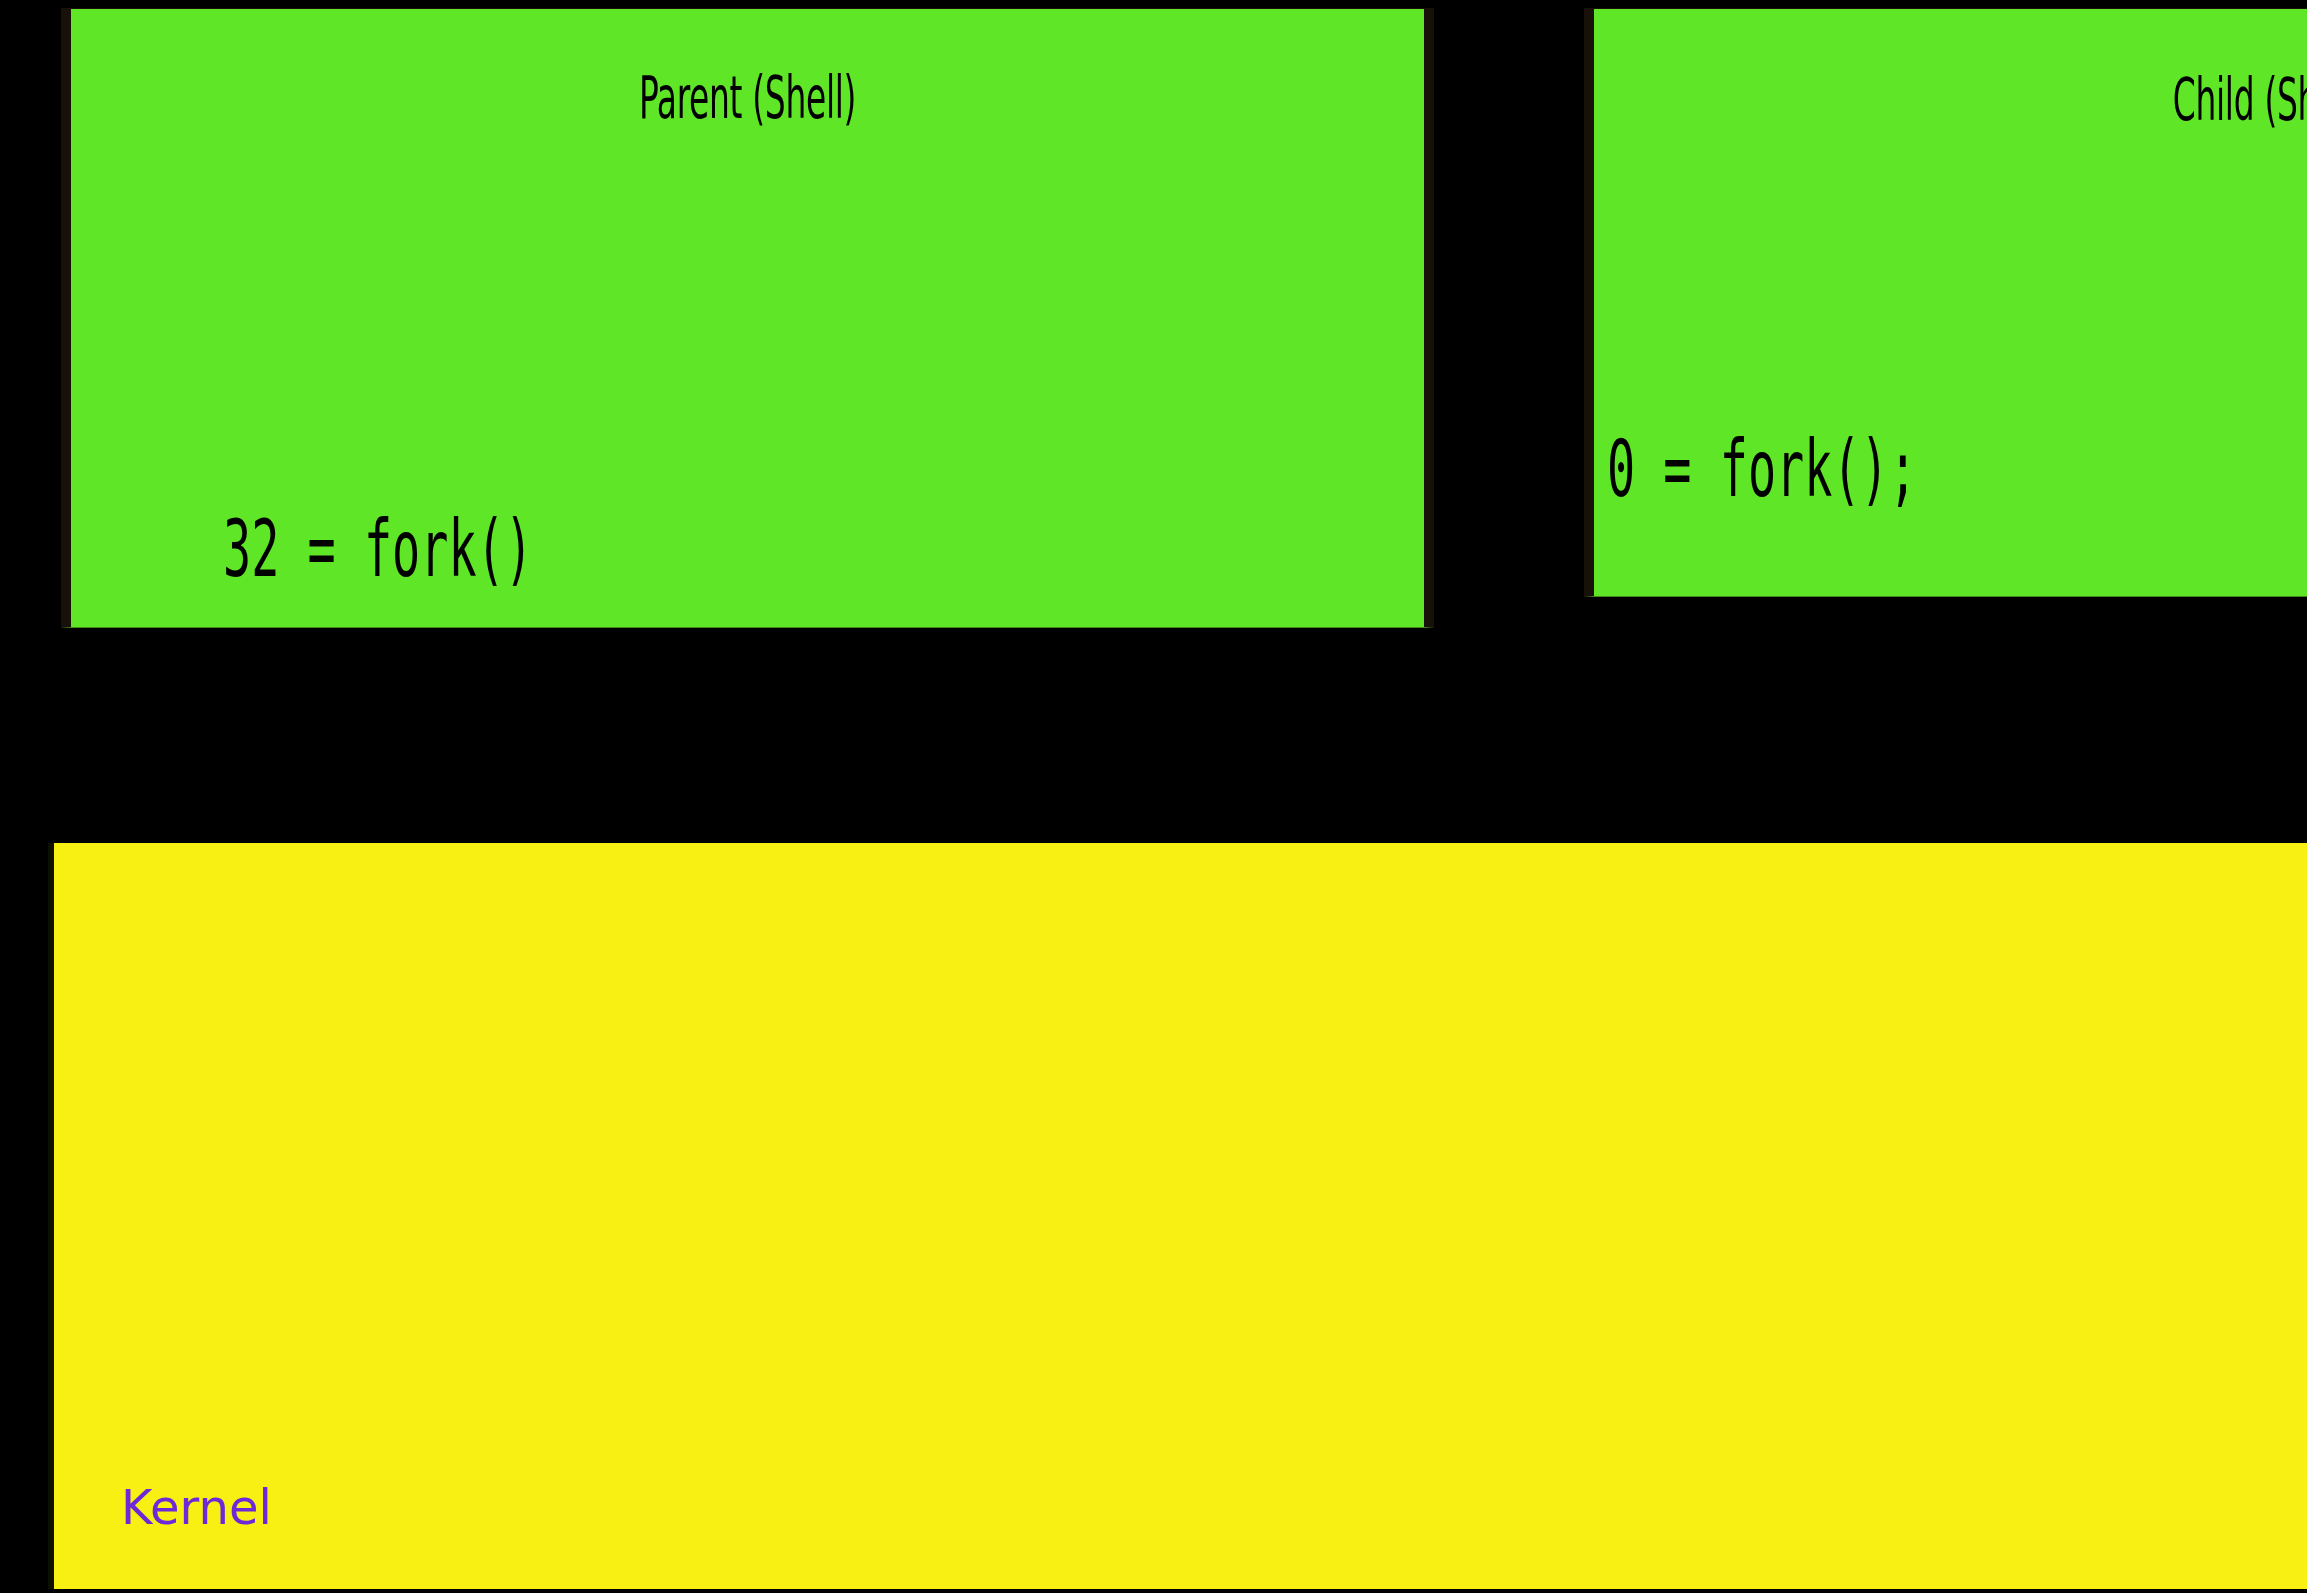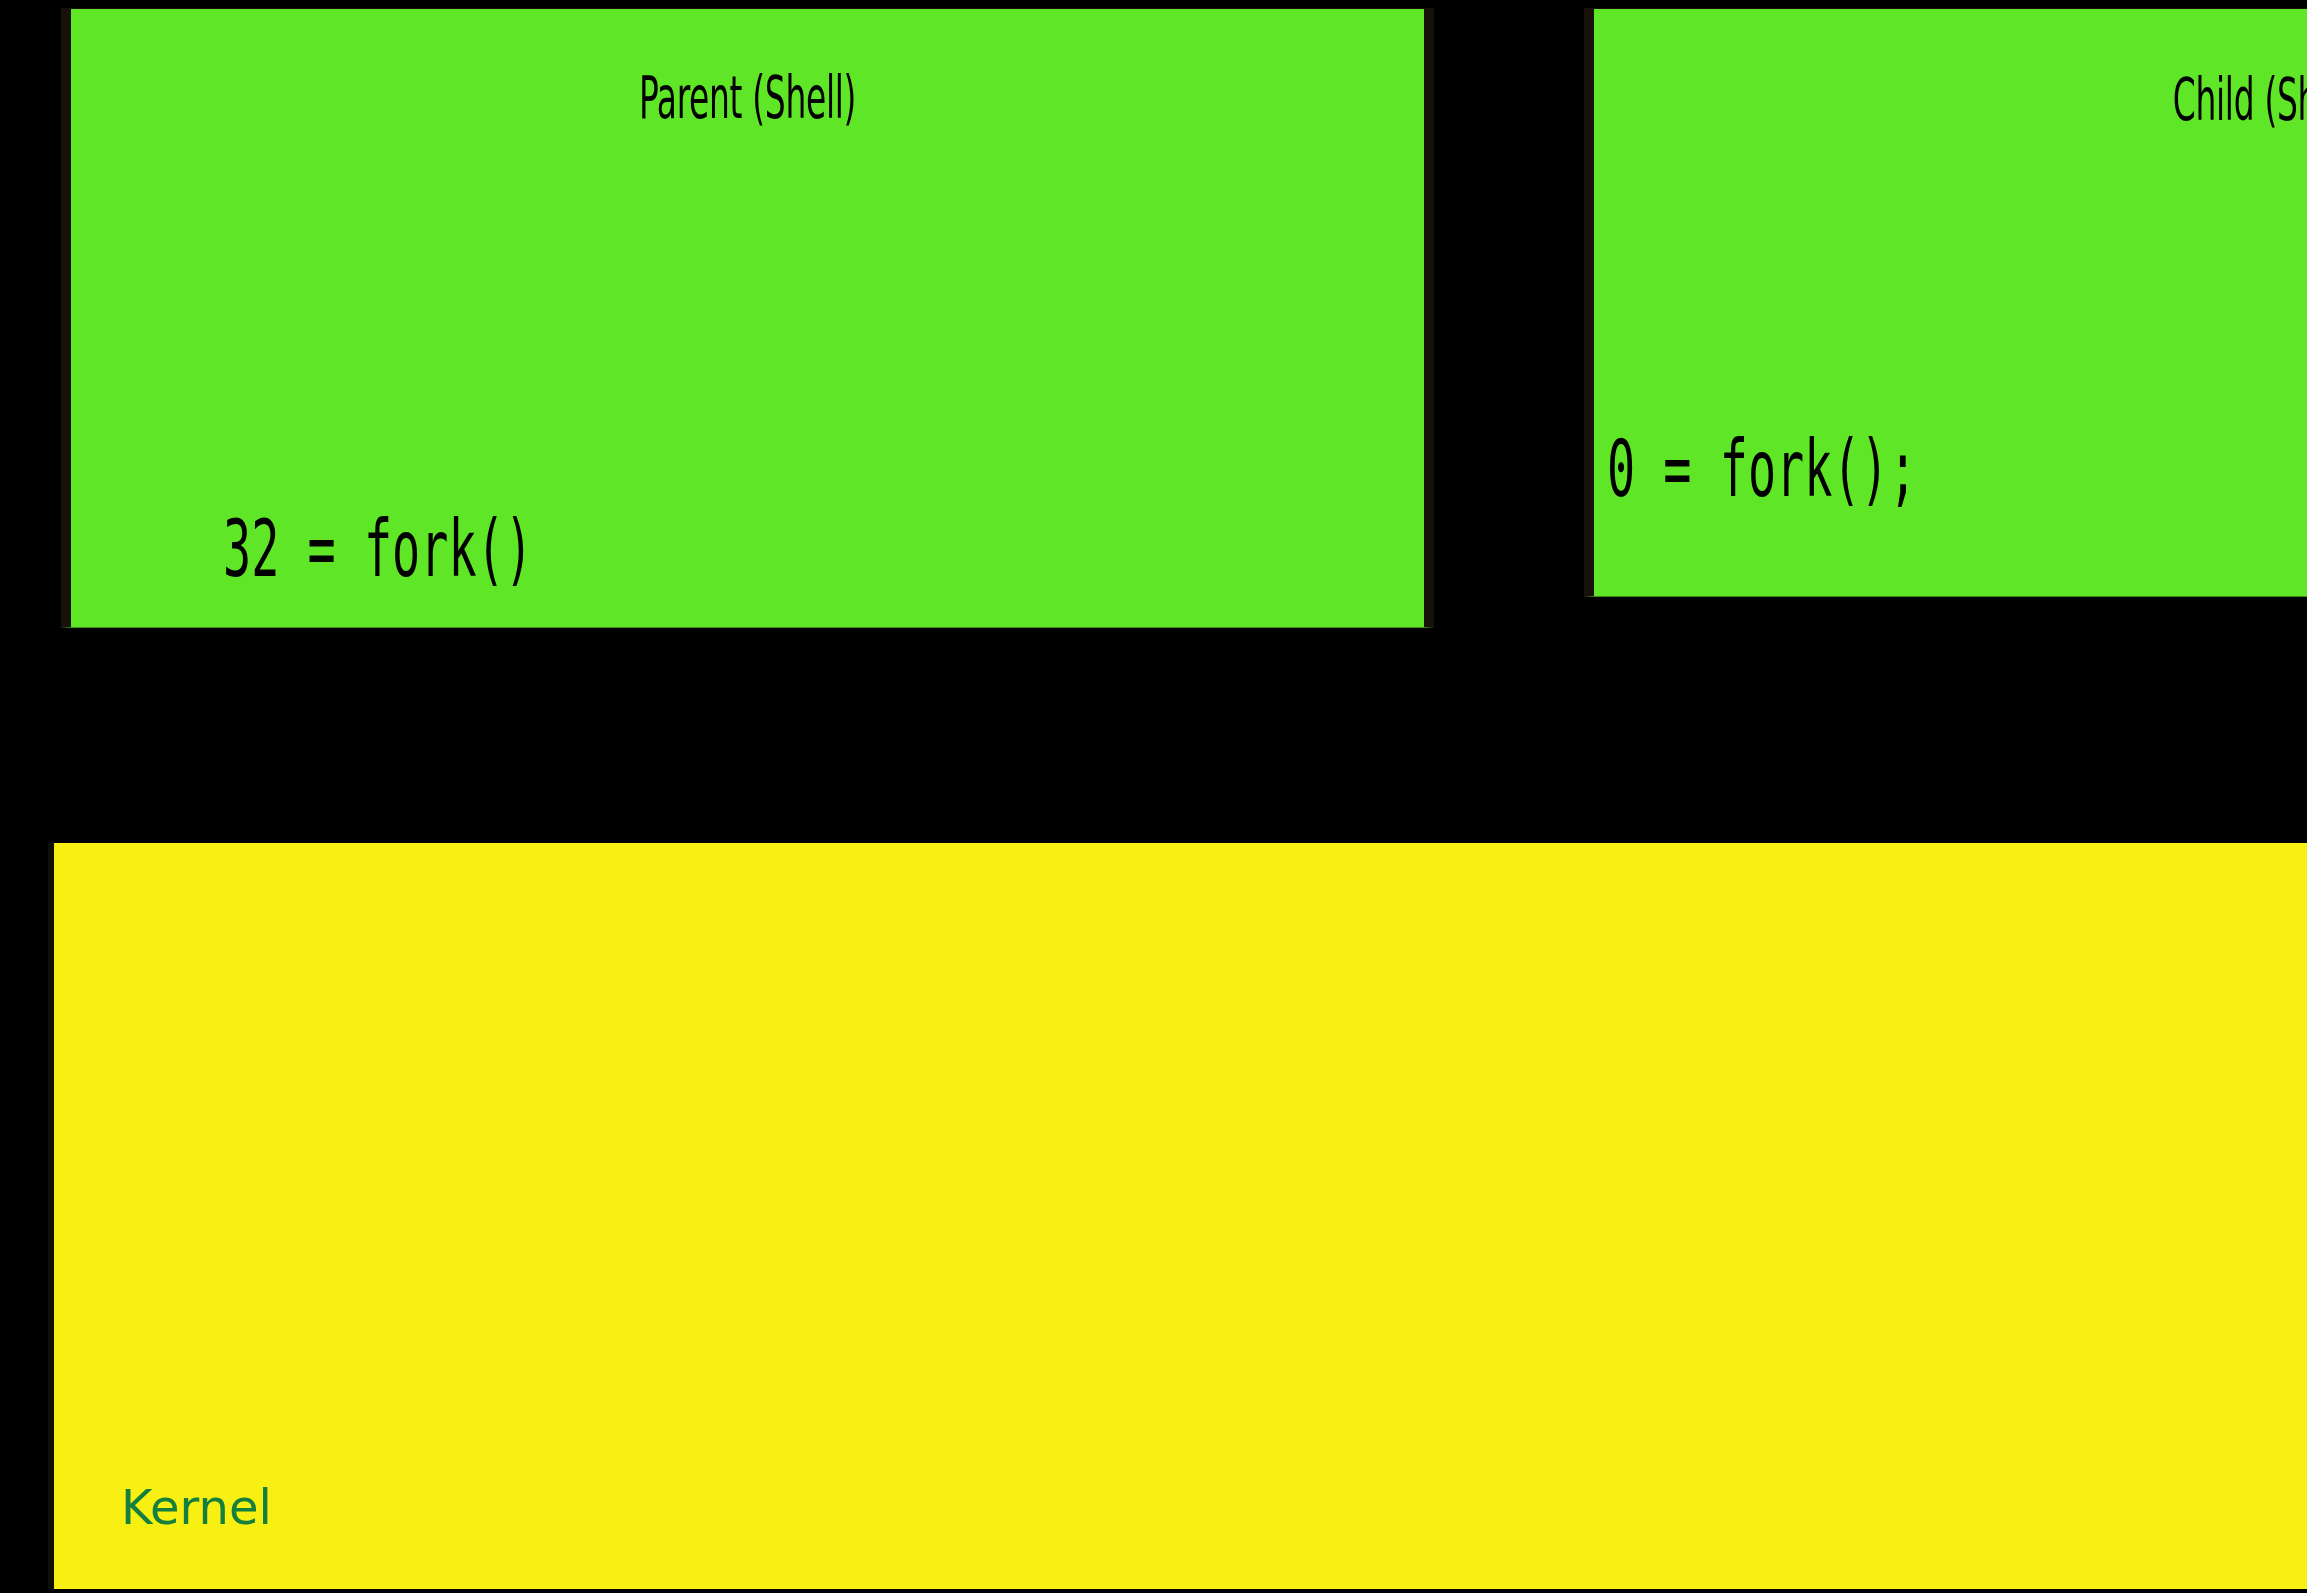--- a/index.html
+++ b/index.html
@@ -111,21 +111,21 @@
     border-left: 6.5px solid #0f0f00;
   }
 
   .kernel-label {
     position: absolute;
     left: 67px;
     bottom: 58px;
     font-family: "DejaVu Sans", sans-serif;
     font-size: 48px;
     line-height: 1;
-    color: #15803d;
+    color: #6d28d9;
     white-space: nowrap;
   }
 </style>
 </head>
 <body>
 
 <div class="stage">
 
   <div class="box proc-box parent">
     <div class="proc-title">Parent (Shell)</div>

